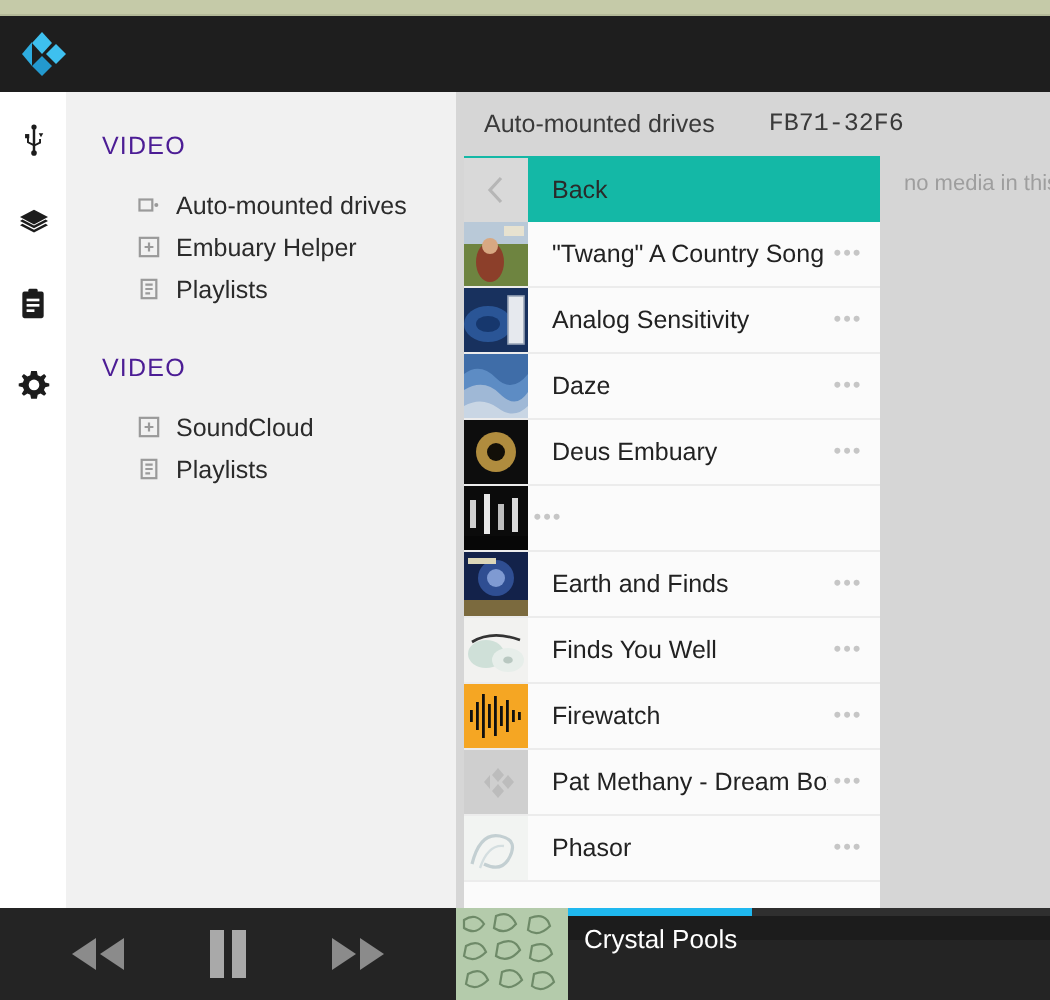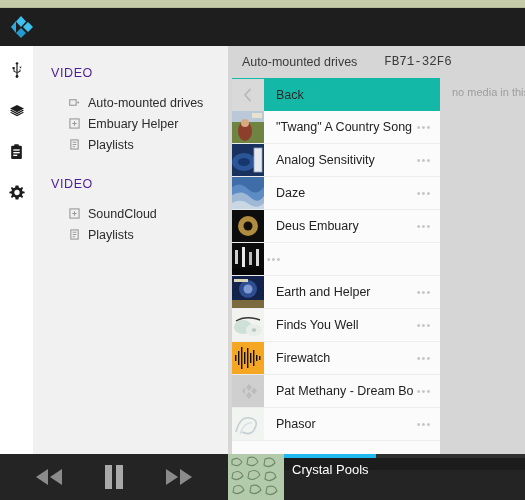--- a/index.html
+++ b/index.html
@@ -369,21 +369,21 @@
         <div class="row">
           <span class="thumb">
             <svg class="art" viewBox="0 0 32 32">
               <rect width="32" height="32" fill="#13224a"></rect>
               <circle cx="16" cy="13" r="9" fill="#2f4e92"></circle>
               <circle cx="16" cy="13" r="4.5" fill="#7f9ad2"></circle>
               <rect x="2" y="3" width="14" height="3" fill="#dcd6b8"></rect>
               <rect x="0" y="24" width="32" height="8" fill="#7b6a3e"></rect>
             </svg>
           </span>
-          <span class="row-label">Earth and Helper</span>
+          <span class="row-label">Earth and Finds</span>
           <span class="dots">•••</span>
         </div>
 
         <div class="row">
           <span class="thumb">
             <svg class="art" viewBox="0 0 32 32">
               <rect width="32" height="32" fill="#f2f2f0"></rect>
               <ellipse cx="11" cy="18" rx="9" ry="7" fill="#cfe0d8"></ellipse>
               <ellipse cx="22" cy="21" rx="8" ry="6" fill="#e7eeea"></ellipse>
               <ellipse cx="22" cy="21" rx="2.4" ry="1.8" fill="#b9c8c1"></ellipse>

